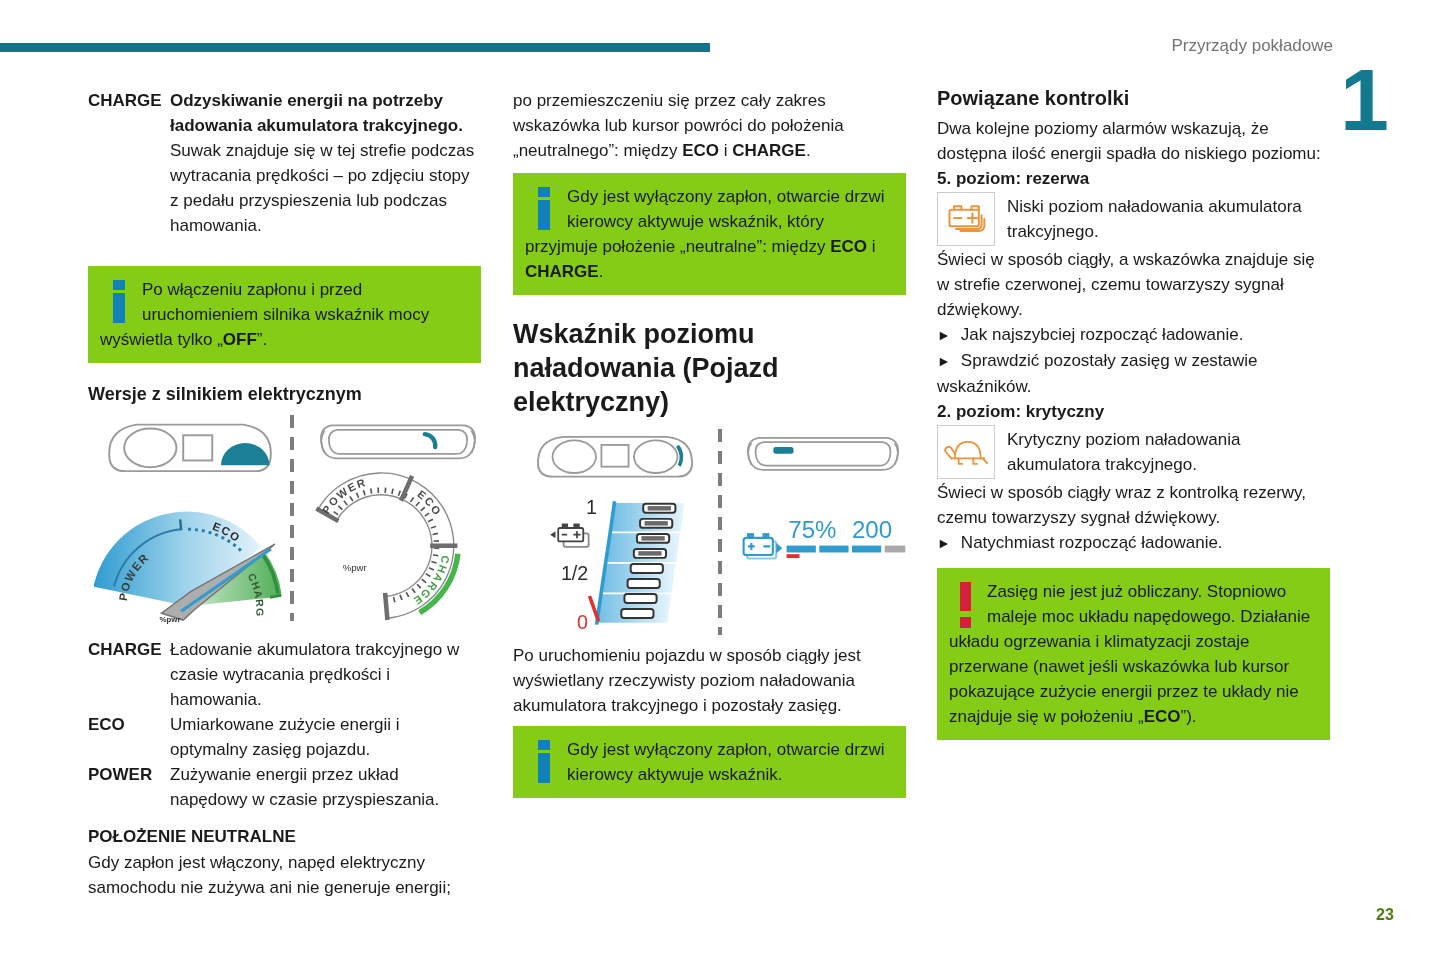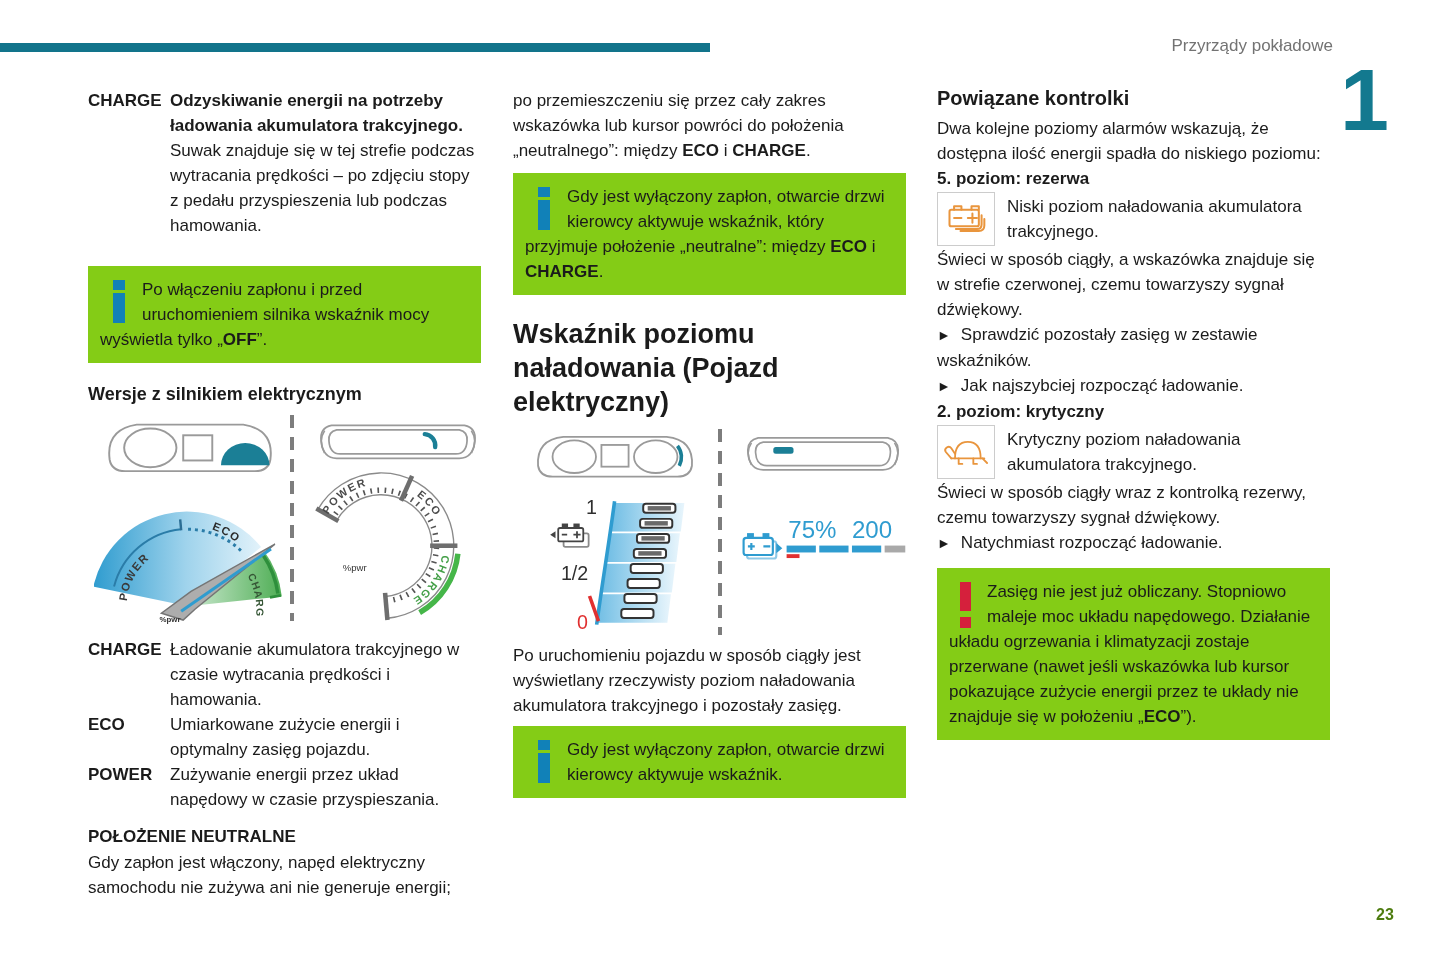--- a/index.html
+++ b/index.html
@@ -301,22 +301,22 @@
             <rect x="8" y="14" width="32" height="18" rx="2"></rect>
             <path d="M13 14 v-4 h8 v4 M32 14 v-4 h8 v4"></path>
             <path d="M13 23 h8 M28 23 h10 M33 18 v10"></path>
           </g>
         </svg>
       </span>
       <p>Niski poziom naładowania akumulatora trakcyjnego.</p>
     </div>
 
     <p>Świeci w sposób ciągły, a wskazówka znajduje się w strefie czerwonej, czemu towarzyszy sygnał dźwiękowy.</p>
+    <p class="bullet"><span class="tri">►</span><span>Jak najszybciej rozpocząć ładowanie.</span></p>
     <p class="bullet"><span class="tri">►</span><span>Sprawdzić pozostały zasięg w zestawie wskaźników.</span></p>
-    <p class="bullet"><span class="tri">►</span><span>Jak najszybciej rozpocząć ładowanie.</span></p>
 
     <p class="b">2. poziom: krytyczny</p>
 
     <div class="iconrow">
       <span class="iconbox">
         <svg width="48" height="44" viewBox="0 0 52 48">
           <g stroke="#e9953d" stroke-width="2" fill="none" stroke-linecap="round" stroke-linejoin="round">
             <path d="M14 31 Q14 13 28 13 Q42 13 42 31"></path>
             <path d="M10 31 H46"></path>
             <path d="M10 31 L4 24 Q2 21 5 19 Q8 17 10 20 L14 26"></path>

